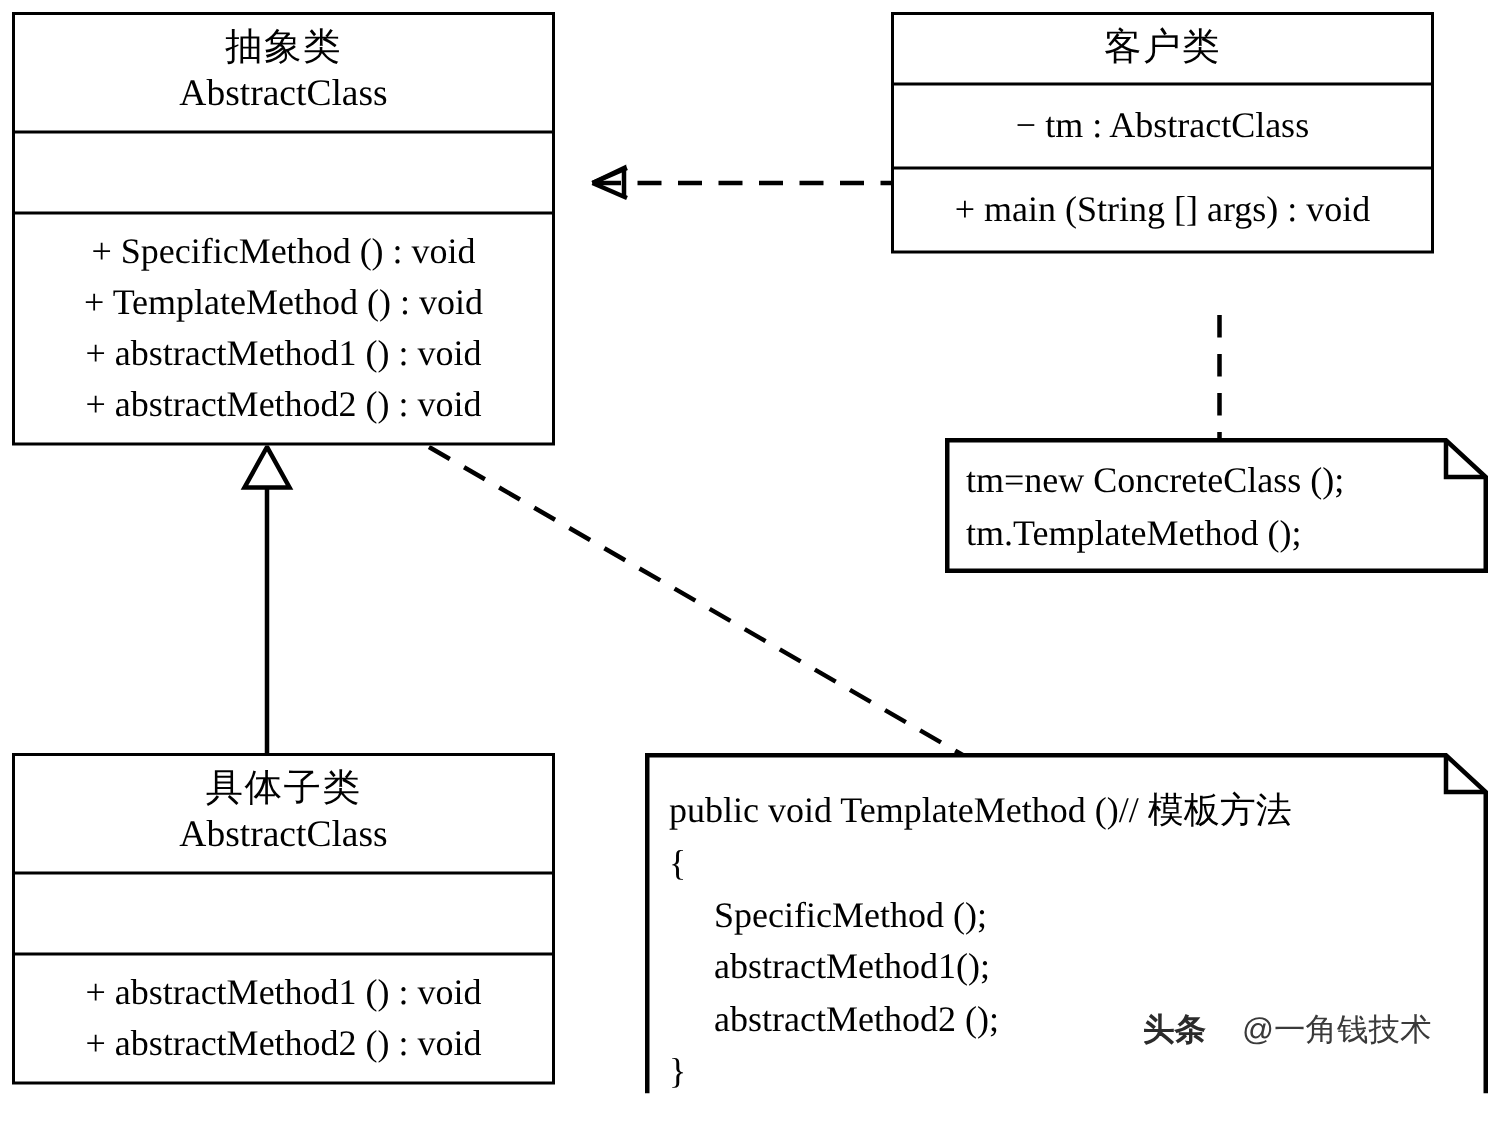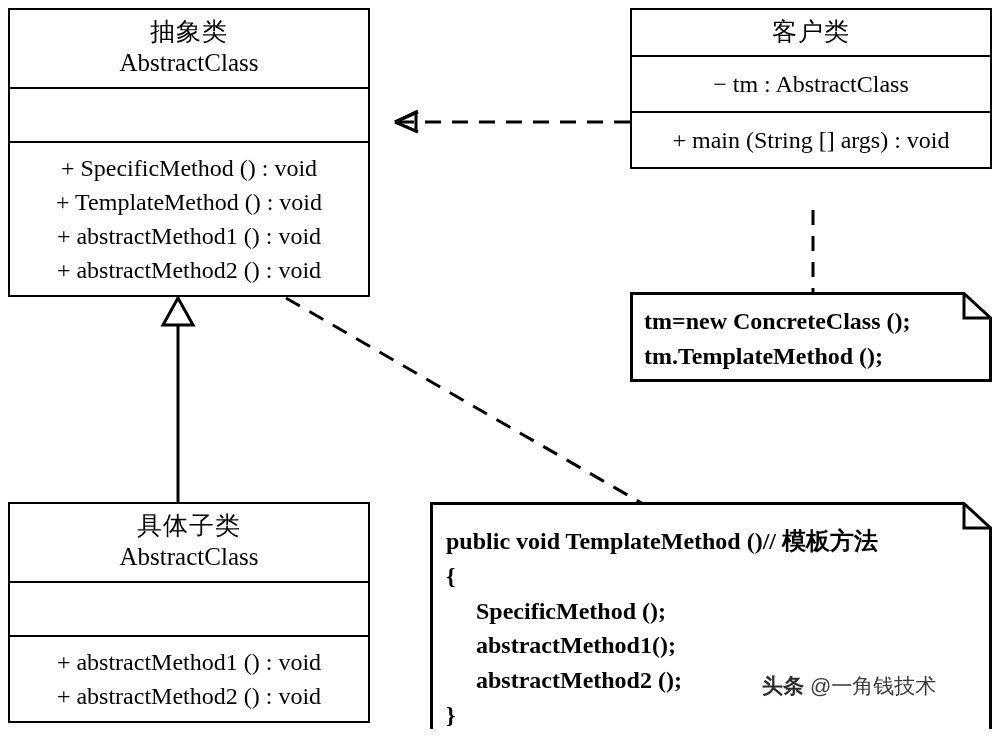--- a/index.html
+++ b/index.html
@@ -52,21 +52,20 @@
   }
   .uml-empty {
     height: 52px;
   }
   .note {
     position: absolute;
     background: #ffffff;
     box-sizing: border-box;
     font-size: 24px;
     line-height: 1.45;
-    font-weight: bold;
   }
   .note svg {
     position: absolute;
     left: 0;
     top: 0;
     overflow: visible;
   }
   .note-text {
     position: relative;
     padding: 12px 14px;
@@ -82,21 +81,21 @@
     pointer-events: none;
   }
   .watermark {
     position: absolute;
     font-family: "Liberation Sans", sans-serif;
     font-size: 21px;
     color: #3a3a3a;
     white-space: nowrap;
     display: flex;
     align-items: center;
-    gap: 6px;
+    gap: 24px;
   }
   .wm-logo {
     display: inline-block;
     font-size: 21px;
     color: #2b2b2b;
     font-weight: bold;
   }
 </style>
 </head>
 <body>
@@ -135,21 +134,21 @@
     <div class="uml-section uml-empty"></div>
     <div class="uml-divider"></div>
     <div class="uml-section">
       <div>+ SpecificMethod () : void</div>
       <div>+ TemplateMethod () : void</div>
       <div>+ abstractMethod1 () : void</div>
       <div>+ abstractMethod2 () : void</div>
     </div>
   </div>
 
-  <div class="uml-class" style="left:630px; top:8px; width:362px;">
+  <div class="uml-class" style="left:594px; top:8px; width:362px;">
     <div class="uml-header">
       <div class="cn">客户类</div>
     </div>
     <div class="uml-divider"></div>
     <div class="uml-section" style="padding:10px 14px;">
       <div>− tm : AbstractClass</div>
     </div>
     <div class="uml-divider"></div>
     <div class="uml-section" style="padding:10px 12px;">
       <div>+ main (String [] args) : void</div>

